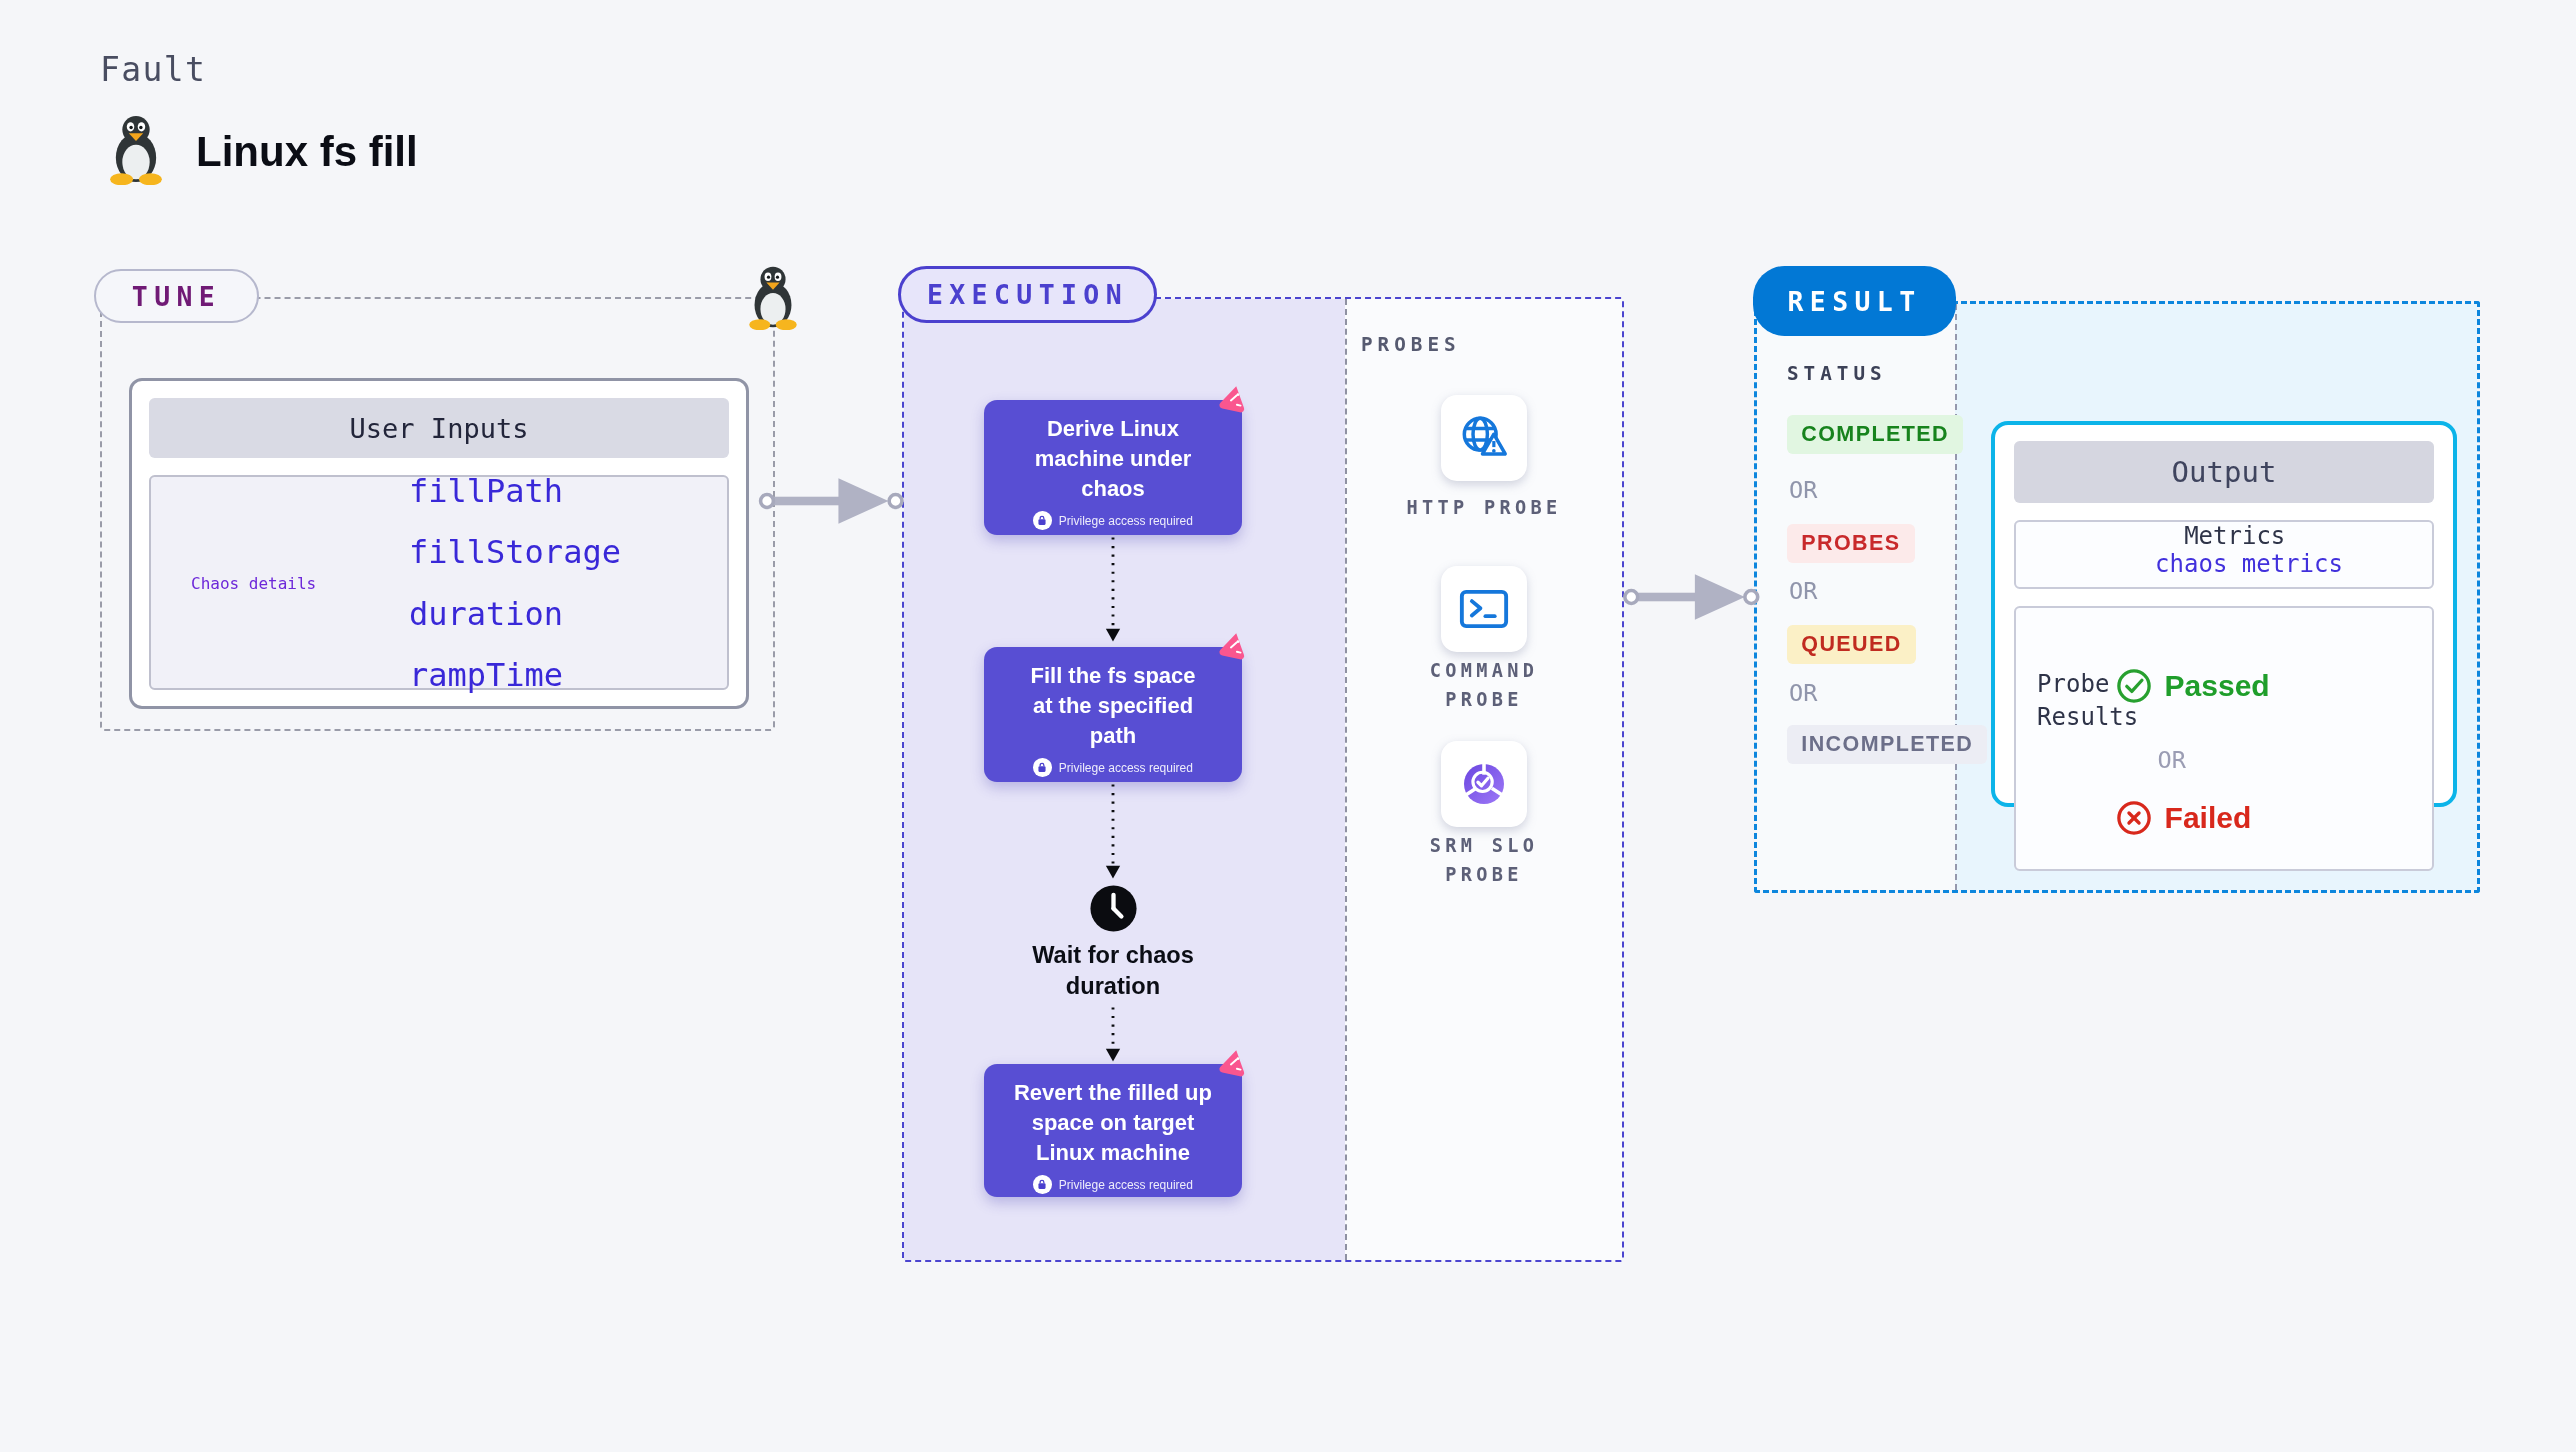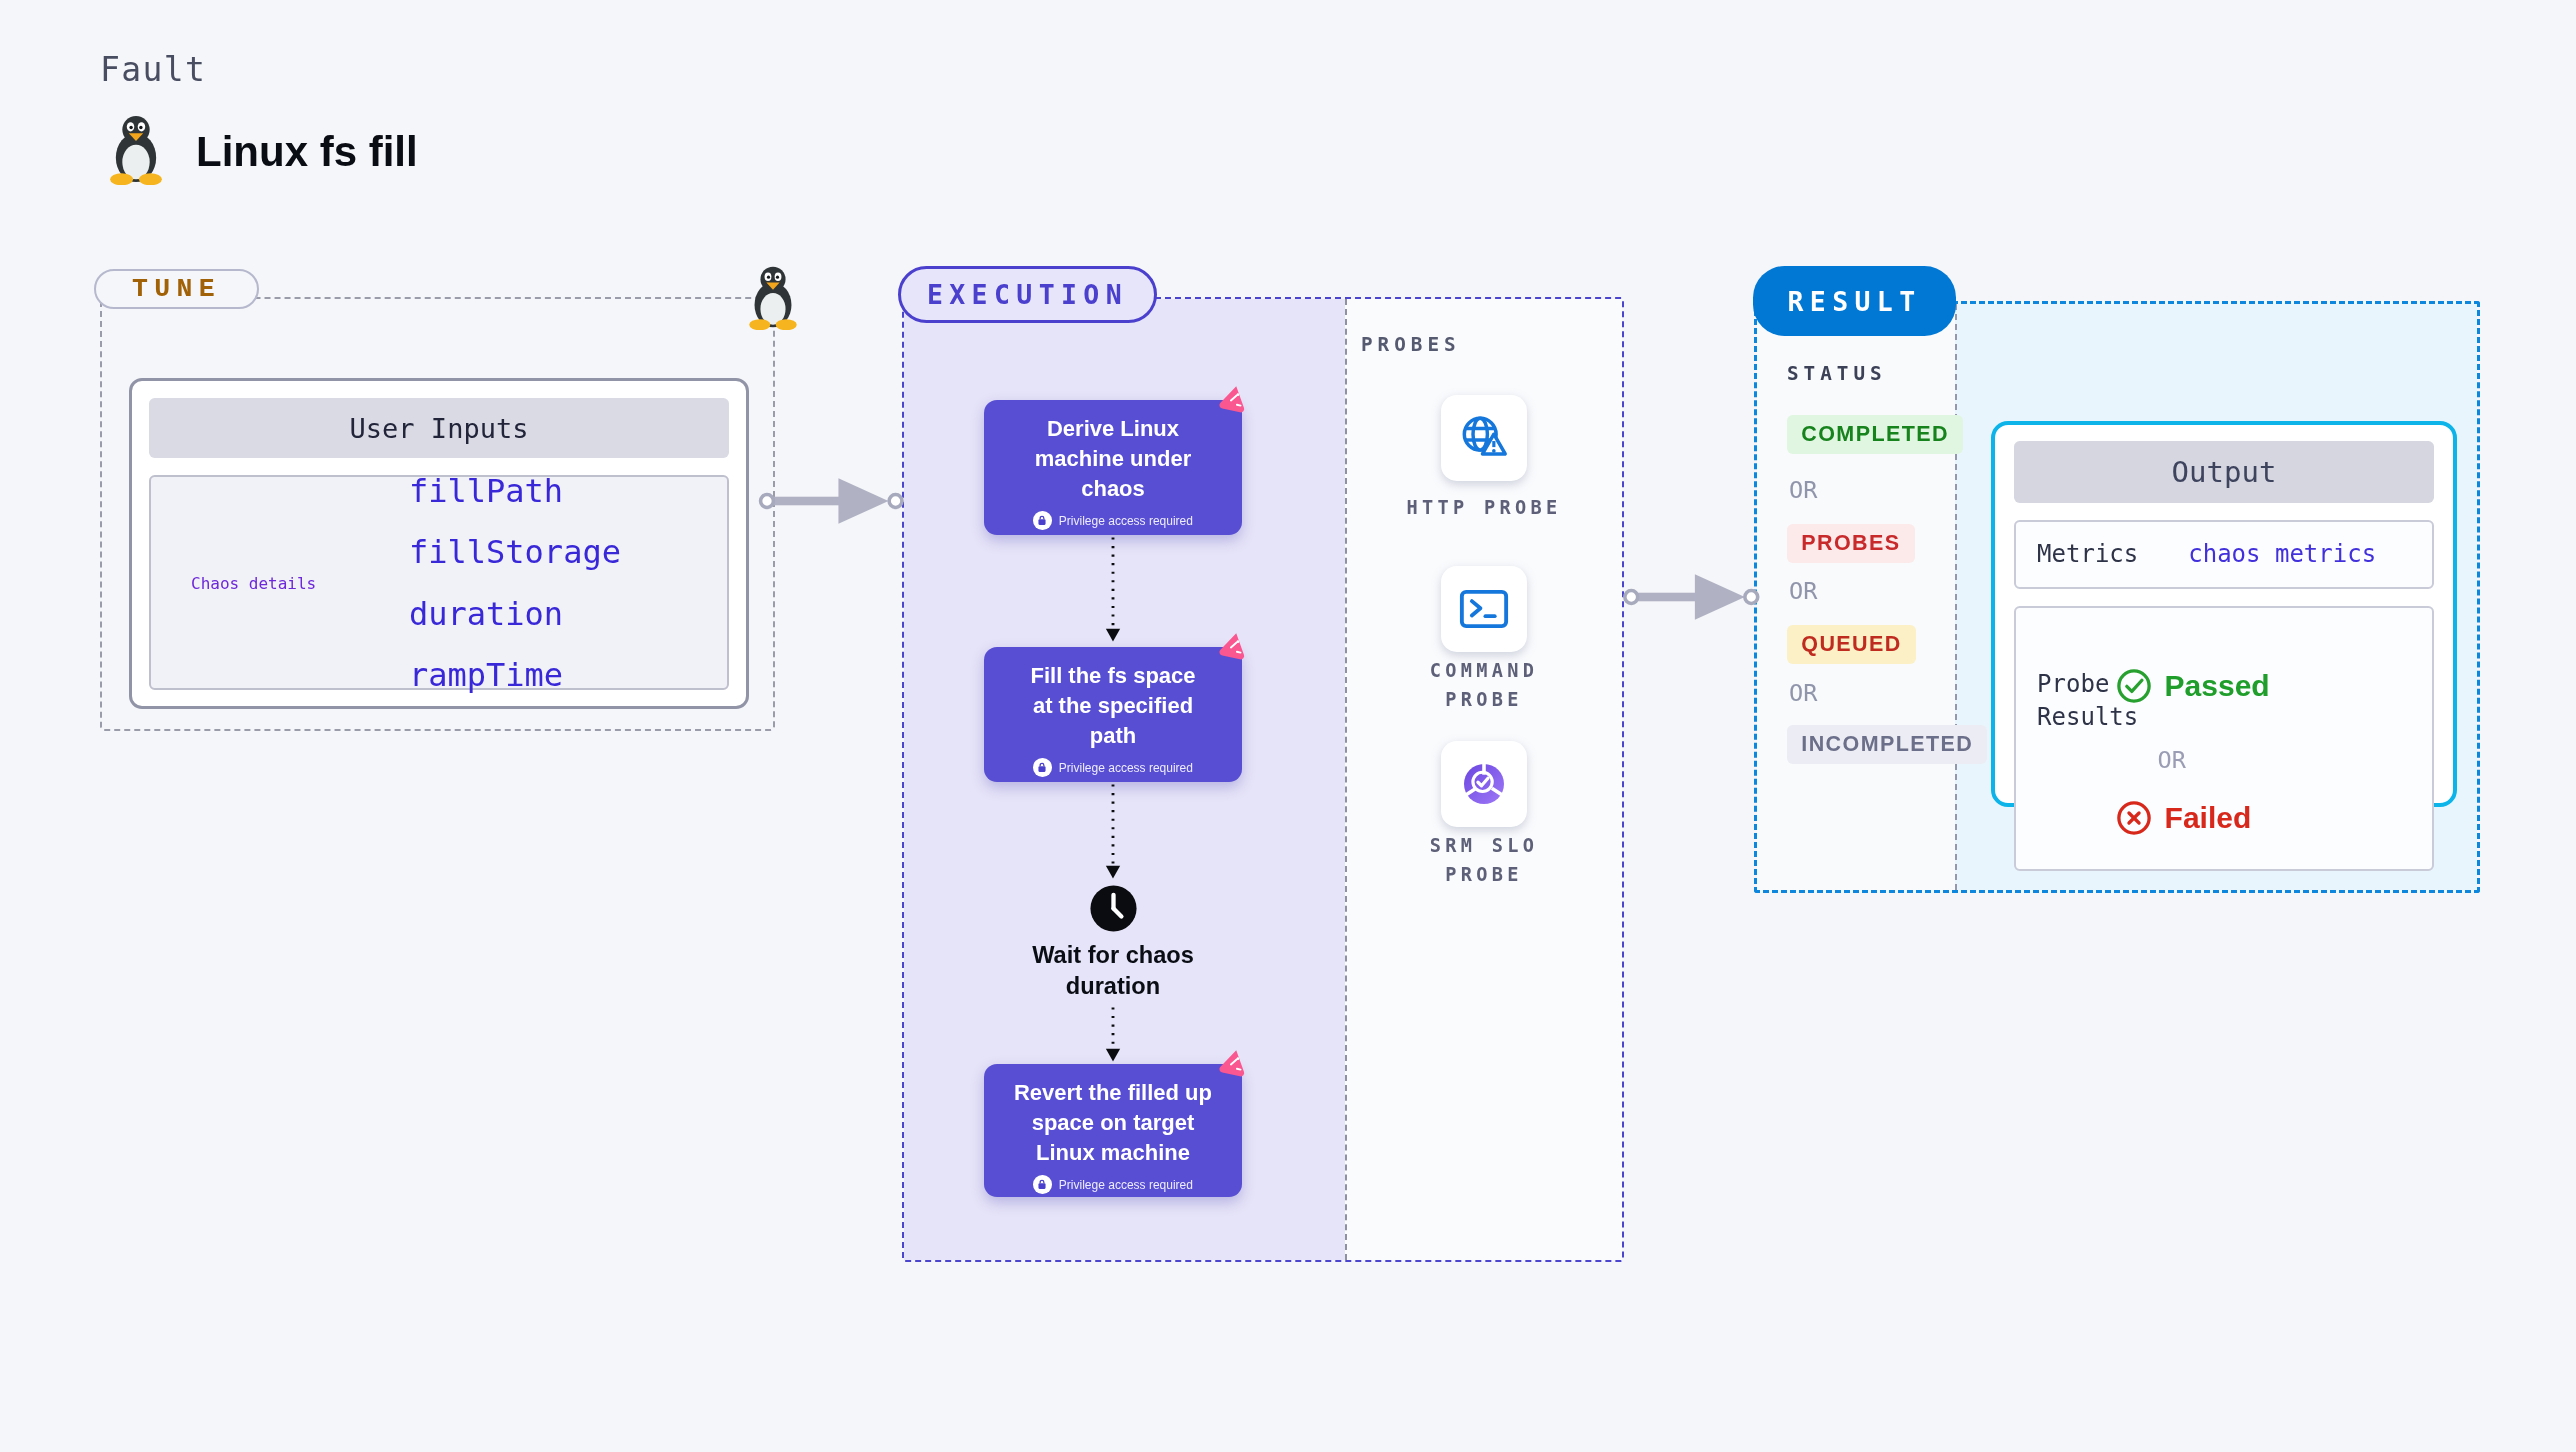--- a/index.html
+++ b/index.html
@@ -9,21 +9,21 @@
   .abs { position:absolute; }
 
   
   .kicker { left:100px; top:50px; font-size:33px; letter-spacing:1.4px; color:#494D61; }
   .page-title { left:196px; top:128px; font-size:42px; font-weight:bold; color:#0B0D15; }
   .tux-lg { left:105px; top:113px; width:62px; height:72px; }
   .tux-sm { left:745px; top:264px; width:56px; height:66px; z-index:3; }
 
   
   .pill { display:flex; align-items:center; justify-content:center; border-radius:31.5px; font-weight:bold; font-size:26.5px; letter-spacing:6.4px; z-index:4; font-family:"DejaVu Sans Mono",monospace; }
-  .pill-tune { left:94px; top:269px; width:165px; height:40px; background:#F5F6FA; border:2.9px solid #B6B8CD; color:#a16207;font-family:Liberation Mono, monospace; }
+  .pill-tune { left:94px; top:269px; width:165px; height:54px; background:#F5F6FA; border:2.9px solid #B6B8CD; color:#701a75; }
   .pill-exec { left:898px; top:266px; width:259px; height:57px; background:#E7E5FA; border:3.6px solid #4B40CE; color:#4B40CE; }
   .pill-result { left:1753px; top:266px; width:203px; height:70px; background:#0278D5; color:#FFFFFF; }
 
   
   .tune-box { left:100px; top:297px; width:675px; height:434px; border:2.9px dashed #9A9CA9; border-radius:4.3px; }
   .ui-card { left:129px; top:378px; width:620px; height:331px; background:#fff; border:3.6px solid #9094A6; border-radius:13px; padding:17px; z-index:2; }
   .ui-header { height:60px; background:#D9DAE4; border-radius:5.7px; display:flex; align-items:center; justify-content:center; font-size:27px; color:#22253A; }
   .ui-row { margin-top:17px; height:215px; background:#F1F1F8; border:2.1px solid #BFC0CE; border-radius:5.7px; position:relative; }
   .ui-row-label { position:absolute; left:40px; top:50%; transform:translateY(-50%); font-size:16px; color:#6d28d9; }
   .ui-params { position:absolute; left:258px; top:50%; transform:translateY(-50%); display:flex; flex-direction:column; gap:23.6px; font-size:32px; color:#3928D8; }
@@ -76,21 +76,21 @@
   .badge-completed   { top:415px; background:#E1F6E1; color:#17831D; }
   .badge-errored     { top:524px; background:#FCEAEA; color:#C8292B; }
   .badge-queued      { top:625px; background:#FBF0C6; color:#C02B20; }
   .badge-incompleted { top:725px; background:#ECEDF4; color:#6C6F89; }
   .or-sep { left:1789px; font-size:23.6px; color:#9095AB; z-index:2; }
   .or-1 { top:476px; } .or-2 { top:577px; } .or-3 { top:679px; }
 
   .out-card { left:1991px; top:421px; width:466px; height:386px; background:#fff; border:4.3px solid #0CB4E9; border-radius:17px; padding:15.8px 18.6px; z-index:2; }
   .out-header { height:62px; background:#D5D6E0; border-radius:5.7px; display:flex; align-items:center; justify-content:center; font-size:29px; color:#3F445E; }
   .out-row { margin-top:17px; border:2.1px solid #C9CBD9; border-radius:5.7px; background:#FCFDFF; }
-  .metrics-row { height:69px; display:flex; align-items:center; }
+  .metrics-row { height:69px; display:flex; align-items:center;flex-direction:column; }
   .metrics-label { margin-left:21.5px; font-size:24px; color:#2E3348; }
   .metrics-value { margin-left:50px; font-size:24px; color:#4130DC; }
   .probe-row { height:265px; position:relative; }
   .probe-row-label { position:absolute; left:21.5px; top:60px; font-size:24px; line-height:33px; color:#2E3348; white-space:pre-line; }
   .verdict { position:absolute; left:100px; display:flex; align-items:center; gap:13px; }
   .verdict-passed { top:60px; } .verdict-failed { top:192px; }
   .verdict-passed span { font-size:30px; font-weight:bold; color:#1F9E2B; }
   .verdict-failed span { font-size:30px; font-weight:bold; color:#D8281C; }
   .verdict-or { position:absolute; left:142px; top:138px; font-size:23.6px; color:#9B9DB4; }
 </style>

